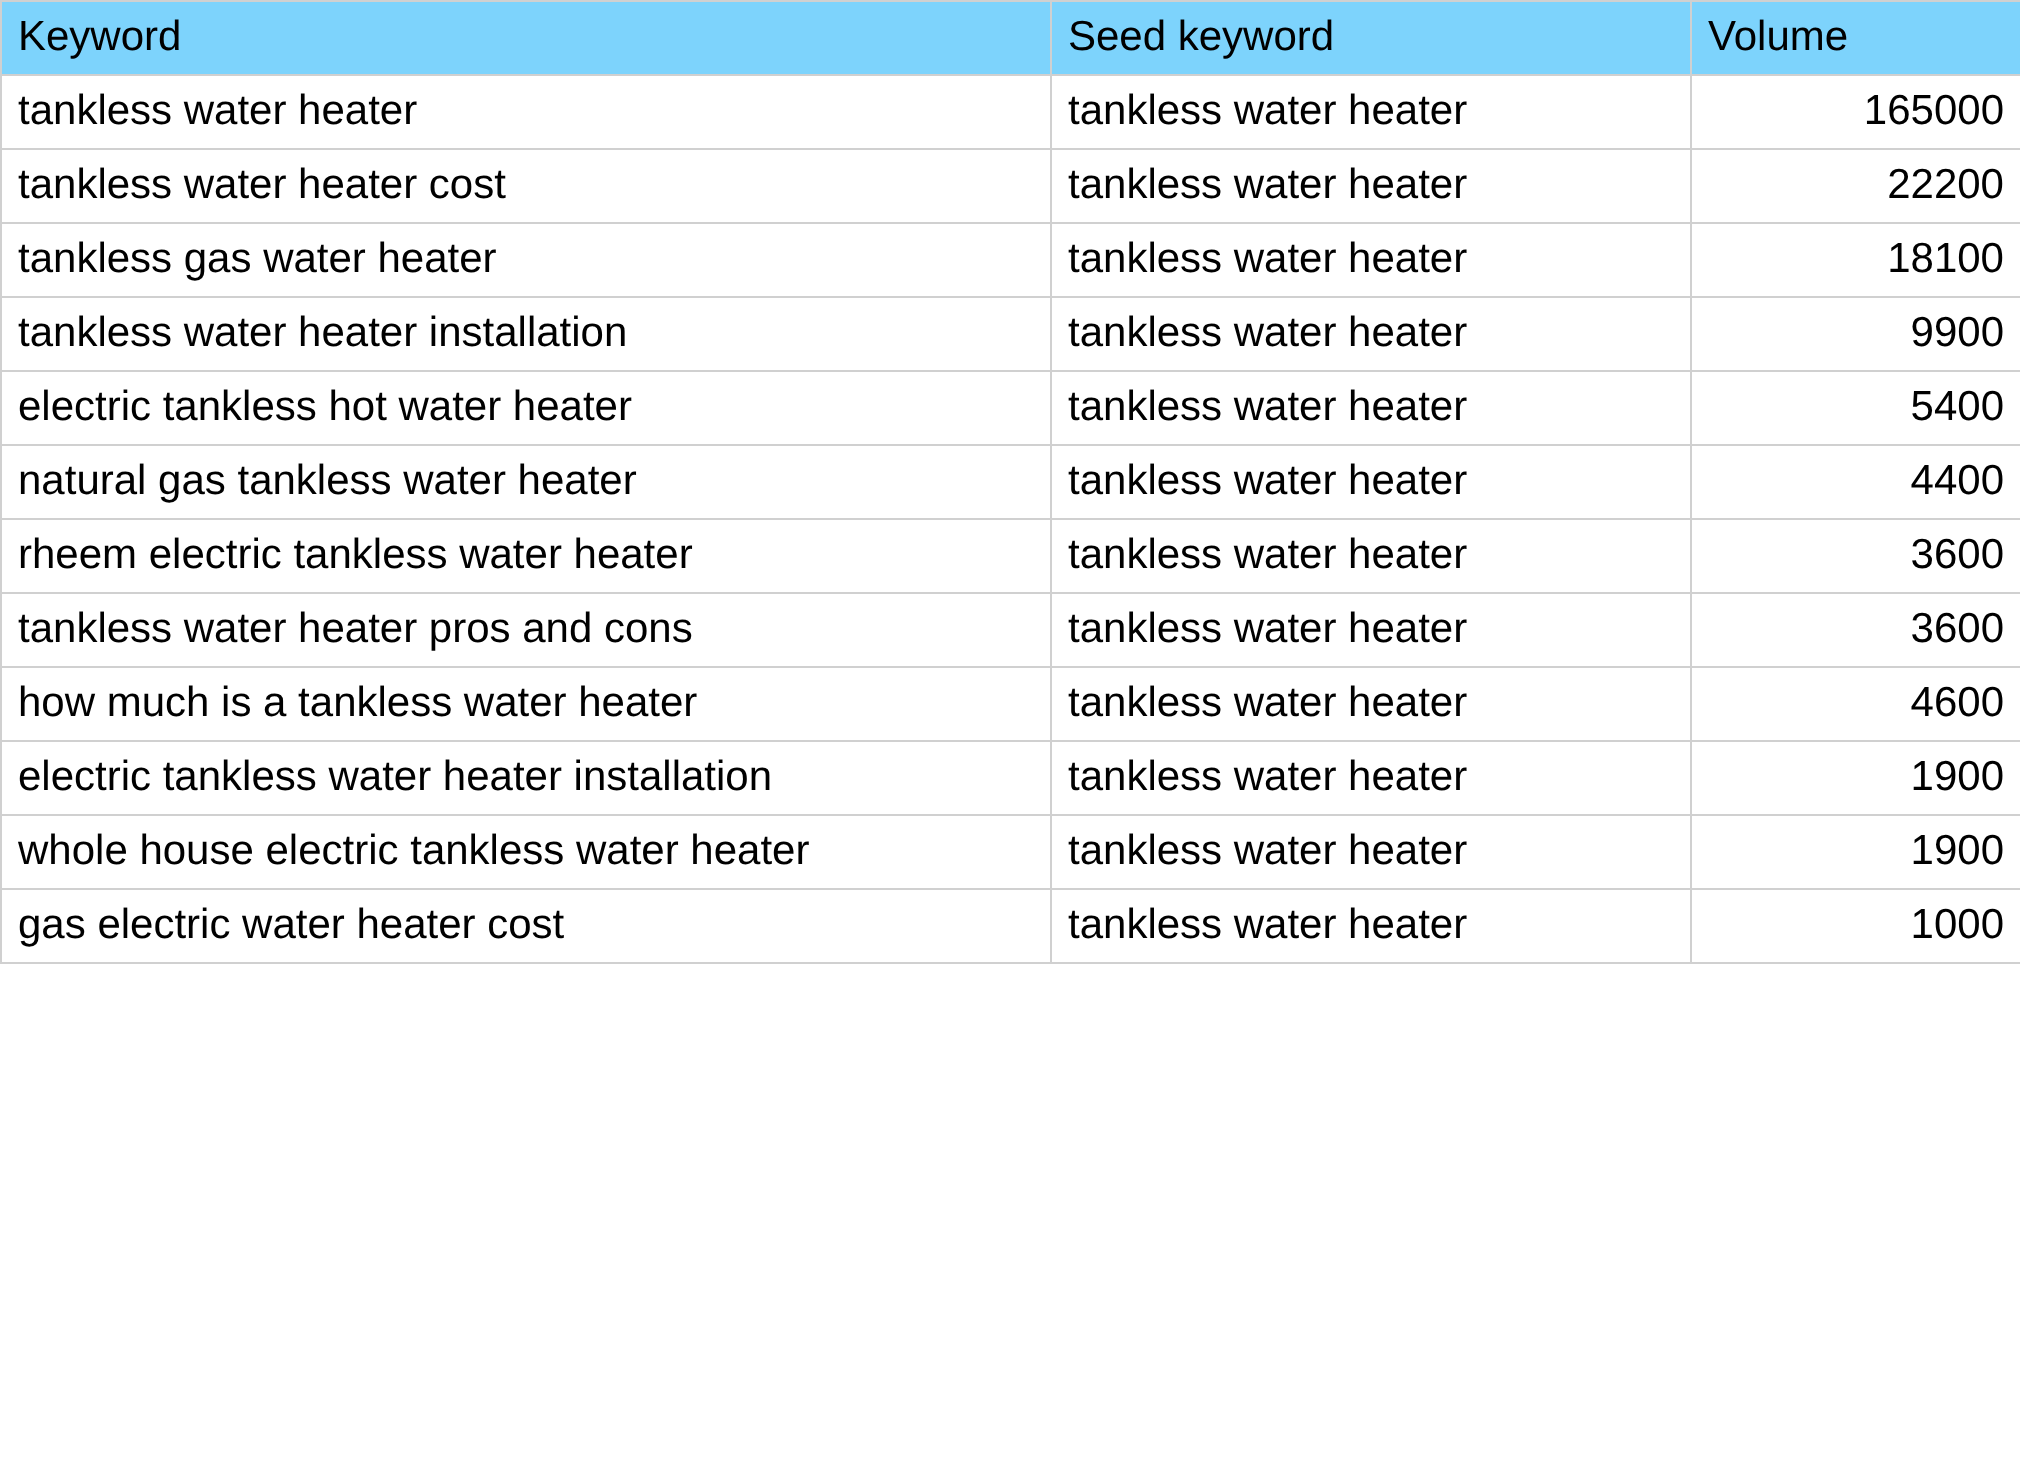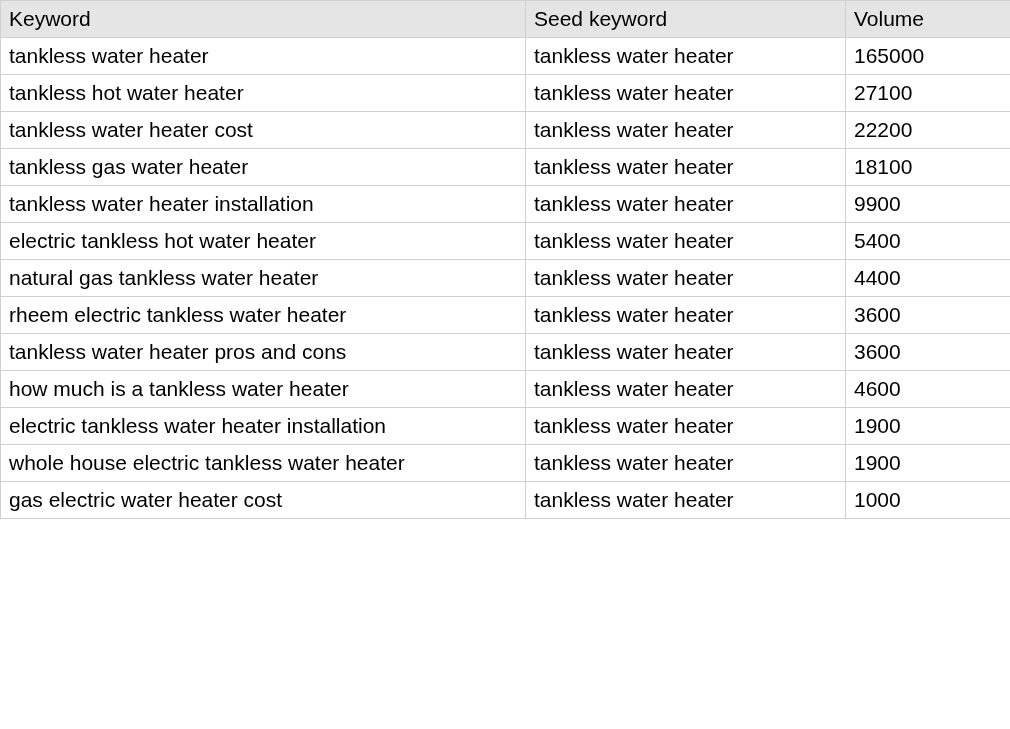--- a/index.html
+++ b/index.html
@@ -22,33 +22,33 @@
       border: 1px solid #d0d0d0;
       padding: 6px 8px;
       text-align: left;
       font-weight: normal;
       height: 36px;
       vertical-align: middle;
       white-space: nowrap;
       overflow: hidden;
     }
     thead th {
-      background: #e5e5e5;
+      background: #7dd3fc;
     }
     col.col-keyword {
       width: 525px;
     }
     col.col-seed {
       width: 320px;
     }
     col.col-volume {
       width: 165px;
     }
     td.num {
-      text-align: left;
+      text-align: right;
     }
   </style>
 </head>
 <body>
 
 <table>
   <colgroup>
     <col class="col-keyword">
     <col class="col-seed">
     <col class="col-volume">
@@ -58,25 +58,20 @@
       <th>Keyword</th>
       <th>Seed keyword</th>
       <th>Volume</th>
     </tr>
   </thead>
   <tbody>
       <tr>
         <td>tankless water heater</td>
         <td>tankless water heater</td>
         <td class="num">165000</td>
-      </tr>
-      <tr>
-        <td>tankless hot water heater</td>
-        <td>tankless water heater</td>
-        <td class="num">27100</td>
       </tr>
       <tr>
         <td>tankless water heater cost</td>
         <td>tankless water heater</td>
         <td class="num">22200</td>
       </tr>
       <tr>
         <td>tankless gas water heater</td>
         <td>tankless water heater</td>
         <td class="num">18100</td>

